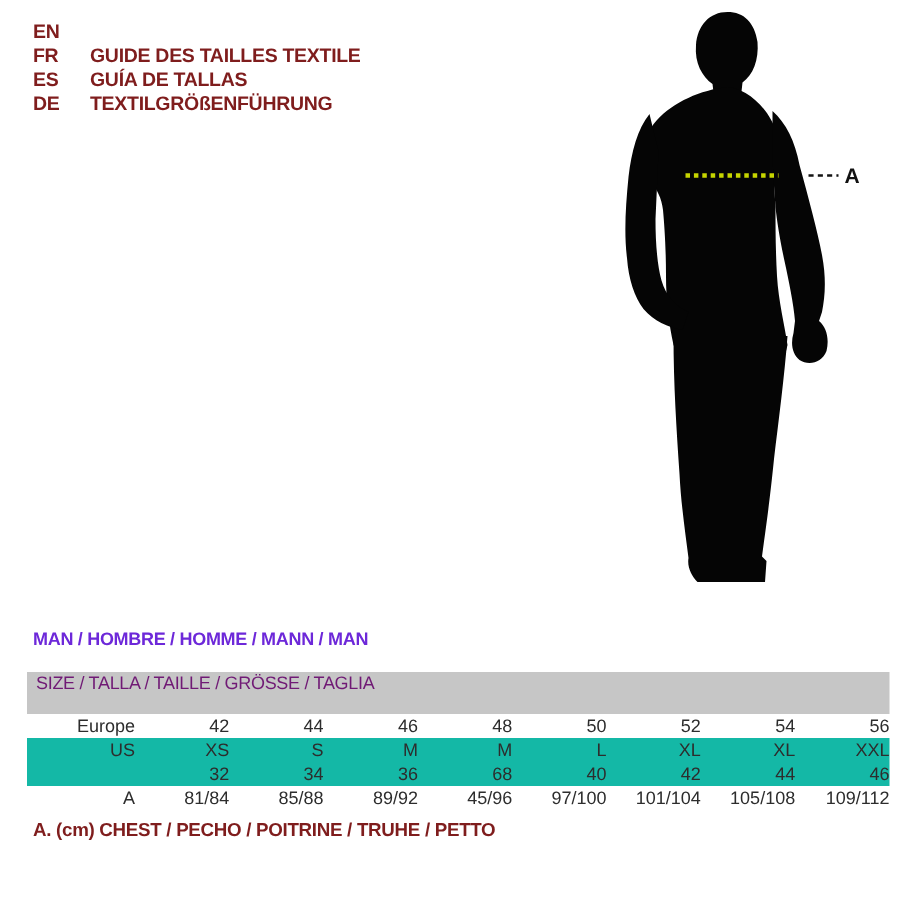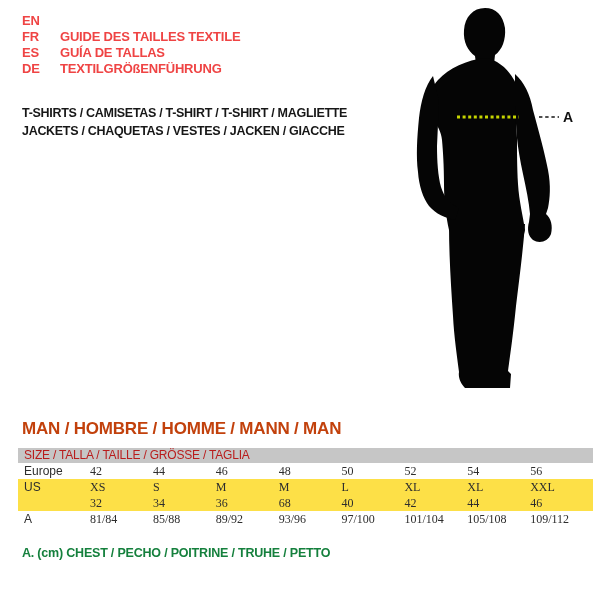--- a/index.html
+++ b/index.html
@@ -5,47 +5,47 @@
   html,body{margin:0;padding:0;}
   body{
     width:600px;height:600px;background:#ffffff;
     font-family:"Liberation Sans", sans-serif;
     position:relative;overflow:hidden;
     -webkit-font-smoothing:antialiased;
   }
   .canvas{position:absolute;inset:0;background:#fff;}
 
   
-  .lang-list{position:absolute;left:22px;top:13px;color:#ef4444;}
+  .lang-list{position:absolute;left:22px;top:13px;color:#7f1d1d;}
   .lang-row{display:flex;line-height:16px;font-size:13px;font-weight:bold;letter-spacing:-0.2px;}
   .lang-code{width:38px;flex:0 0 38px;}
   .lang-text{white-space:nowrap;}
 
   
   .categories{position:absolute;left:22px;top:104px;color:#171717;}
   .cat-line{line-height:18px;font-size:12.5px;font-weight:bold;letter-spacing:-0.3px;white-space:nowrap;}
 
   
   .figure{position:absolute;left:413px;top:6px;width:187px;height:392px;}
   .figure path{fill:#050505;}
   .figure text{font-family:"Liberation Sans", sans-serif;font-size:14px;font-weight:bold;fill:#111;}
 
   
-  .man-heading{position:absolute;left:22px;top:419px;font-size:17px;font-weight:bold;letter-spacing:-0.2px;color:#c2410c;white-space:nowrap;}
+  .man-heading{position:absolute;left:22px;top:419px;font-size:12px;font-weight:bold;letter-spacing:-0.2px;color:#6d28d9;white-space:nowrap;}
 
   
   .size-table{position:absolute;left:18px;top:448px;width:575px;font-size:12px;color:#2d2d2d;}
-  .thead{background:#c6c6c6;height:15px;line-height:15px;padding-left:6px;color:#b91c1c;letter-spacing:-0.2px;}
+  .thead{background:#c6c6c6;height:28px;line-height:15px;padding-left:6px;color:#701a75;letter-spacing:-0.2px;}
   .trow{display:flex;height:16px;line-height:16px;}
-  .trow.shaded{background:#fde047;}
-  .tlabel{flex:0 0 72px;width:72px;padding-left:6px;box-sizing:border-box;}
-  .tcell{flex:1;text-align:left;font-family:Liberation Serif, serif;}
+  .trow.shaded{background:#14b8a6;}
+  .tlabel{flex:0 0 72px;width:72px;padding-left:6px;box-sizing:border-box;text-align:right;}
+  .tcell{flex:1;text-align:right;}
 
   
-  .footnote{position:absolute;left:22px;top:546px;font-size:12.5px;font-weight:bold;letter-spacing:-0.2px;color:#15803d;white-space:nowrap;}
+  .footnote{position:absolute;left:22px;top:546px;font-size:12.5px;font-weight:bold;letter-spacing:-0.2px;color:#7f1d1d;white-space:nowrap;}
 </style>
 </head>
 <body>
 
 <div class="canvas">
 
   <div class="lang-list">
     <div class="lang-row">
       <span class="lang-code">EN</span>
     </div>
@@ -56,24 +56,20 @@
     <div class="lang-row">
       <span class="lang-code">ES</span>
       <span class="lang-text">GUÍA DE TALLAS</span>
     </div>
     <div class="lang-row">
       <span class="lang-code">DE</span>
       <span class="lang-text">TEXTILGRÖßENFÜHRUNG</span>
     </div>
   </div>
 
-  <div class="categories">
-    <div class="cat-line">T-SHIRTS / CAMISETAS / T-SHIRT / T-SHIRT / MAGLIETTE</div>
-    <div class="cat-line">JACKETS / CHAQUETAS / VESTES / JACKEN / GIACCHE</div>
-  </div>
 
   <svg class="figure" viewBox="0 0 187 392" aria-hidden="true">
     <path d="M72,2 C60,2 52,11 51,24 C50,36 55,45 62,50 L63,58 L81,58 L82,49 C89,44 93,34 92,22 C90,9 83,2 72,2 Z"></path>
     <path d="M72,52 C54,54 36,62 25,74 C19,80 16,90 15,98 C14,104 16,110 20,114 C25,120 28,126 29,134 C30,145 31,160 31,178 C31,195 33,210 36,224 L40,232 L110,232 L112,224 C110,210 106,195 105,178 C104,160 104,145 104,132 L103,116 C105,104 107,94 106,86 C102,72 94,62 84,56 C80,54 76,52 72,52 Z"></path>
     <path d="M20,70 C12,80 8,95 6,112 C4,132 3,150 5,166 C6,180 10,192 16,200 C23,208 32,212 42,214 L46,202 C37,198 31,191 28,181 C25,170 24,155 24,140 L25,118 L26,95 Z"></path>
     <path d="M102,68 C111,76 117,88 120,104 C126,126 132,148 135,164 C138,180 137,192 135,202 L133,208 C138,212 140,220 138,228 C135,236 126,238 120,234 C115,230 114,223 116,216 L117,208 C116,196 113,182 110,168 C107,154 105,142 104,132 L103,118 L102,100 Z"></path>
     <path d="M36,218 L112,218 C110,245 106,275 103,300 C100,330 97,350 95,365 L98,368 L97,382 L52,382 C48,378 45,372 46,366 C44,350 41,330 40,310 C38,280 36,250 36,218 Z"></path>
     <line x1="44" y1="111" x2="106" y2="111" stroke="#c6d500" stroke-width="3" stroke-dasharray="3 2.6"></line>
     <line x1="126" y1="111" x2="146" y2="111" stroke="#141414" stroke-width="1.6" stroke-dasharray="3.4 2.8"></line>
     <text x="150" y="116">A</text>
@@ -118,21 +114,21 @@
       <span class="tcell">42</span>
       <span class="tcell">44</span>
       <span class="tcell">46</span>
     </div>
 
     <div class="trow">
       <span class="tlabel">A</span>
       <span class="tcell">81/84</span>
       <span class="tcell">85/88</span>
       <span class="tcell">89/92</span>
-      <span class="tcell">93/96</span>
+      <span class="tcell">45/96</span>
       <span class="tcell">97/100</span>
       <span class="tcell">101/104</span>
       <span class="tcell">105/108</span>
       <span class="tcell">109/112</span>
     </div>
   </div>
 
   <div class="footnote">A. (cm) CHEST / PECHO / POITRINE / TRUHE / PETTO</div>
 
 </div>

